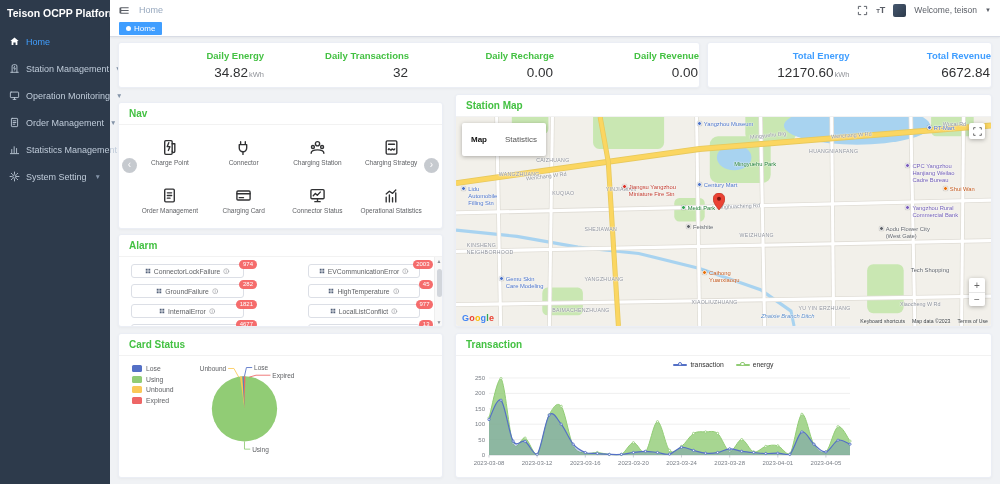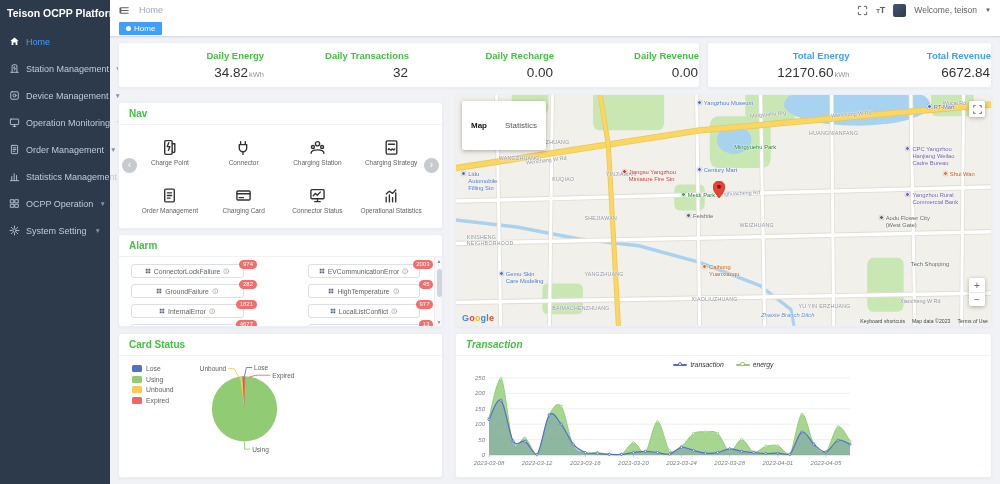--- a/index.html
+++ b/index.html
@@ -79,40 +79,40 @@
   .mlabel.wrap{white-space:normal;}
   .ml-gray{color:#8d919a;font-size:5.2px;letter-spacing:.3px;}
   .ml-blue{color:#4a72c8;} .ml-red{color:#c0392b;} .ml-purple{color:#6f5bb5;}
   .ml-green{color:#1e7e34;} .ml-dark{color:#5f6368;} .ml-orange{color:#c2571a;}
   .ml-road{color:#8d929b;font-size:5.4px;} .ml-water{color:#5b8cc9;font-style:italic;}
   .mpin{width:5px;height:5px;border-radius:50%;border:1px solid #fff;flex-shrink:0;margin-top:0;box-shadow:0 0 1px rgba(0,0,0,.4);}
   .pin-blue{background:#4a72c8;} .pin-red{background:#d93025;} .pin-purple{background:#7b5dbd;}
   .pin-green{background:#34a853;} .pin-orange{background:#e8710a;} .pin-dark{background:#5f6368;}
   .map-marker{position:absolute;left:48%;top:calc(44% - 16px);width:12px;height:17px;z-index:4;}
   .map-ctl{position:absolute;top:6px;left:6px;display:flex;background:#fff;border-radius:2px;box-shadow:0 1px 4px rgba(0,0,0,.3);font-size:8px;z-index:5;overflow:hidden;}
-  .map-ctl .mbtn{padding:20px 9px;cursor:pointer;color:#565656;}
+  .map-ctl .mbtn{padding:12px 9px;cursor:pointer;color:#565656;}
   .map-ctl .mbtn.sel{font-weight:bold;color:#111;}
   .map-fs{position:absolute;top:6px;right:6px;width:16px;height:16px;background:#fff;border-radius:2px;box-shadow:0 1px 4px rgba(0,0,0,.3);display:flex;align-items:center;justify-content:center;color:#666;z-index:5;cursor:pointer;}
   .map-fs .icon{width:9px;height:9px;}
   .map-zoom{position:absolute;right:6px;bottom:20px;width:16px;background:#fff;border-radius:2px;box-shadow:0 1px 4px rgba(0,0,0,.3);display:flex;flex-direction:column;align-items:stretch;color:#666;z-index:5;}
   .zbtn{height:14px;display:flex;align-items:center;justify-content:center;font-size:10px;cursor:pointer;}
   .zbtn + .zbtn{border-top:1px solid #e6e6e6;}
   .map-attrib{position:absolute;right:3px;bottom:2px;font-size:5.2px;color:#3c4043;display:flex;gap:7px;z-index:5;text-shadow:0 0 2px #fff,0 0 2px #fff;}
   .map-attrib span{cursor:pointer;}
   .map-google{position:absolute;left:6px;bottom:3px;font-size:9px;font-weight:bold;z-index:5;letter-spacing:.2px;}
 
   
   .bottom-row{display:flex;gap:12px;flex:1;min-height:0;}
   .pie-panel{width:325px;flex-shrink:0;justify-content:space-between;}
   .pie-body{flex:1;position:relative;}
   .pie-legend{position:absolute;left:13px;top:9px;display:flex;flex-direction:column;gap:3.5px;z-index:2;}
   .pl-item{display:flex;align-items:center;gap:4px;font-size:6.8px;color:#606266;cursor:pointer;}
   .pl-swatch{width:10px;height:7px;border-radius:1.5px;}
   #pie-svg{position:absolute;inset:0;width:100%;height:100%;}
-  .tx-panel{flex:1;font-style:italic;}
+  .tx-panel{flex:1;}
   .tx-body{flex:1;display:flex;flex-direction:column;min-height:0;}
   .tx-legend{align-self:center;display:flex;gap:12px;margin-top:5px;font-size:6.8px;color:#333;}
   .tl-item{display:flex;align-items:center;gap:3px;cursor:pointer;}
   .tl-line{display:inline-block;width:14px;height:2px;background:currentColor;position:relative;border-radius:1px;}
   .tl-circ{position:absolute;left:4.5px;top:-2px;width:4.5px;height:4.5px;border:1.2px solid currentColor;background:#fff;border-radius:50%;}
   #tx-svg{margin:2px 0 0 6px;}
 </style>
 </head>
 <body>
 
@@ -135,30 +135,20 @@
               <path d="M4.5 13.5V4.5a2 2 0 0 1 2-2h3a2 2 0 0 1 2 2v9M2.5 13.5h11"></path>
               <path d="M8 5 6.8 7.6h2.4L8 10.4"></path>
             </svg>
           </span>
           <span class="side-label">Station Management</span>
           <span class="chev">▼</span>
         </div>
         <div class="side-item">
           <span class="icon ">
             <svg viewBox="0 0 16 16" stroke="currentColor" fill="none" stroke-width="1.3" stroke-linecap="round" stroke-linejoin="round">
-              <rect x="2.5" y="2.5" width="11" height="11" rx="2"></rect>
-              <circle cx="8" cy="8" r="2.2"></circle>
-            </svg>
-          </span>
-          <span class="side-label">Device Management</span>
-          <span class="chev">▼</span>
-        </div>
-        <div class="side-item">
-          <span class="icon ">
-            <svg viewBox="0 0 16 16" stroke="currentColor" fill="none" stroke-width="1.3" stroke-linecap="round" stroke-linejoin="round">
               <rect x="2" y="3" width="12" height="8" rx="1"></rect>
               <path d="M6 13.7h4M8 11v2.7"></path>
             </svg>
           </span>
           <span class="side-label">Operation Monitoring</span>
           <span class="chev">▼</span>
         </div>
         <div class="side-item">
           <span class="icon ">
             <svg viewBox="0 0 16 16" stroke="currentColor" fill="none" stroke-width="1.3" stroke-linecap="round" stroke-linejoin="round">
@@ -169,32 +159,20 @@
           <span class="side-label">Order Management</span>
           <span class="chev">▼</span>
         </div>
         <div class="side-item">
           <span class="icon ">
             <svg viewBox="0 0 16 16" stroke="currentColor" fill="none" stroke-width="1.3" stroke-linecap="round" stroke-linejoin="round">
               <path d="M2 14h12M4 13V8M7.5 13V4M11 13V6.5"></path>
             </svg>
           </span>
           <span class="side-label">Statistics Management</span>
-          <span class="chev">▼</span>
-        </div>
-        <div class="side-item">
-          <span class="icon ">
-            <svg viewBox="0 0 16 16" stroke="currentColor" fill="none" stroke-width="1.3" stroke-linecap="round" stroke-linejoin="round">
-              <rect x="2.5" y="2.5" width="4.5" height="4.5"></rect>
-              <rect x="9" y="2.5" width="4.5" height="4.5"></rect>
-              <rect x="2.5" y="9" width="4.5" height="4.5"></rect>
-              <rect x="9" y="9" width="4.5" height="4.5"></rect>
-            </svg>
-          </span>
-          <span class="side-label">OCPP Operation</span>
           <span class="chev">▼</span>
         </div>
         <div class="side-item">
           <span class="icon ">
             <svg viewBox="0 0 16 16" stroke="currentColor" fill="none" stroke-width="1.3" stroke-linecap="round" stroke-linejoin="round">
               <circle cx="8" cy="8" r="2.5"></circle>
               <path d="M8 1.5v2.2M8 12.3v2.2M1.5 8h2.2M12.3 8h2.2M3.4 3.4 5 5M11 11l1.6 1.6M12.6 3.4 11 5M5 11l-1.6 1.6"></path>
             </svg>
           </span>
           <span class="side-label">System Setting</span>
@@ -538,20 +516,21 @@
               <div class="alarm-scrollbar">
                 <span class="arr" style="top:1px">▲</span>
                 <span class="arr" style="bottom:1px">▼</span>
                 <span class="alarm-thumb"></span>
               </div>
             </div>
           </div>
         </div>
 
         <div class="card panel map-panel">
+          <div class="panel-head">Station Map</div>
           <div class="map-body">
             <svg class="map-svg" viewBox="0 0 527 196" preserveAspectRatio="none">
 
               <g fill="#c9e7b2">
                 <rect x="135" y="-6" width="70" height="36" rx="6"></rect>
                 <rect x="55" y="-4" width="36" height="20" rx="5"></rect>
                 <rect x="285" y="-8" width="50" height="30" rx="6"></rect>
                 <rect x="250" y="18" width="60" height="44" rx="8"></rect>
                 <rect x="215" y="76" width="30" height="22" rx="5"></rect>
                 <rect x="405" y="138" width="36" height="46" rx="6"></rect>

